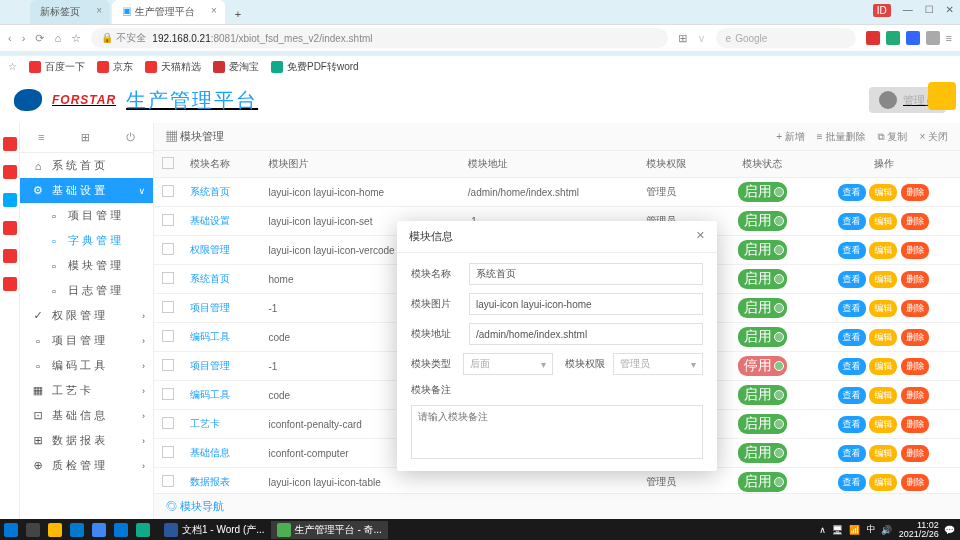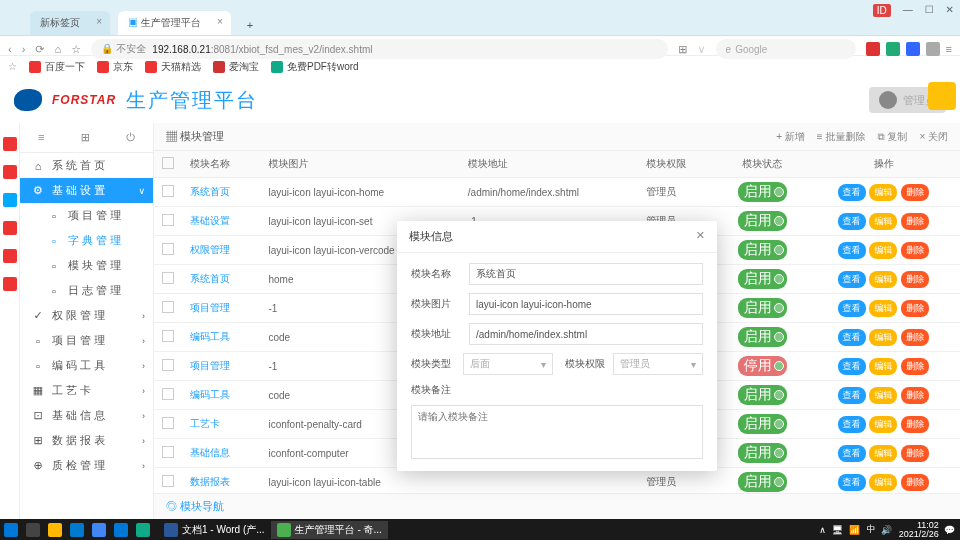--- a/index.html
+++ b/index.html
@@ -1,36 +1,36 @@
 <!DOCTYPE html>
 <html><head>
 <meta charset="utf-8">
 <style>
 * { margin: 0; padding: 0; box-sizing: border-box; font-family: "Microsoft YaHei", Arial, sans-serif; }
 body { background: #f2f2f2; font-size: 11px; overflow: hidden; }
 
 .browser-chrome { background: #dff0f7; height: 55px; }
-.tabs-bar { display: flex; height: 35px; align-items: end; padding-left: 30px; gap: 8px; }
+.tabs-bar { display: flex; height: 24px; align-items: end; padding-left: 30px; gap: 2px; }
 .browser-tab { padding: 5px 30px 5px 10px; font-size: 10px; color: #555; background: #d0e8f2; border-radius: 6px 6px 0 0; position: relative; }
 .browser-tab.active { background: #fff; text-align: center; }
 .browser-tab .close { position: absolute; right: 8px; top: 5px; color: #888; }
 .new-tab { padding: 4px 8px; color: #555; }
 .url-bar { background: #fff; height: 27px; display: flex; align-items: center; padding: 0 8px; gap: 10px; border-top: 1px solid #ddd; }
 .nav-icons { display: flex; gap: 10px; color: #888; }
 .url-input { flex: 1; display: flex; align-items: center; gap: 6px; background: #f5f5f5; border-radius: 12px; padding: 2px 10px; height: 20px; font-size: 10px; color: #555; }
 .url-input .insecure { color: #888; }
 .search-box { width: 140px; background: #f5f5f5; border-radius: 12px; padding: 2px 10px; height: 20px; font-size: 10px; color: #aaa; display: flex; align-items: center; gap: 4px; }
 .ext-icons { display: flex; gap: 6px; align-items: center; }
 .ext-icon { width: 14px; height: 14px; border-radius: 2px; }
 .bookmarks-bar { background: #fff; height: 22px; display: flex; align-items: center; padding: 0 8px; gap: 12px; font-size: 10px; border-top: 1px solid #eee; }
 .bookmark { display: flex; align-items: center; gap: 4px; color: #444; }
 .bm-icon { width: 12px; height: 12px; border-radius: 2px; }
 .win-controls { position: absolute; right: 6px; top: 4px; display: flex; gap: 12px; color: #666; font-size: 10px; }
 
-.app-header { background: #fff; height: 46px; display: flex; align-items: center; padding: 0 14px; justify-content: space-between; }
+.app-header { background: #fff; height: 46px; display: flex; align-items: center; padding: 0 14px; justify-content: space-between; text-decoration: underline; }
 .brand { display: flex; align-items: center; gap: 10px; }
 .logo1 { width: 28px; height: 22px; background: #0057a4; border-radius: 50% 40% 50% 40%; }
 .logo2 { color: #d22; font-weight: bold; font-style: italic; font-size: 12px; letter-spacing: 1px; }
 .app-title { color: #1e9fff; font-size: 20px; font-weight: 500; letter-spacing: 2px; }
 .user-badge { display: flex; align-items: center; gap: 6px; background: #ddd; padding: 4px 10px; border-radius: 4px; color: #aaa; font-size: 11px; }
 .avatar { width: 18px; height: 18px; border-radius: 50%; background: #888; }
 
 .main { display: flex; height: calc(540px - 55px - 22px - 46px - 21px); }
 .left-rail { width: 20px; background: #fff; display: flex; flex-direction: column; gap: 14px; padding-top: 14px; align-items: center; border-right: 1px solid #eee; }
 .rail-icon { width: 14px; height: 14px; border-radius: 2px; }

